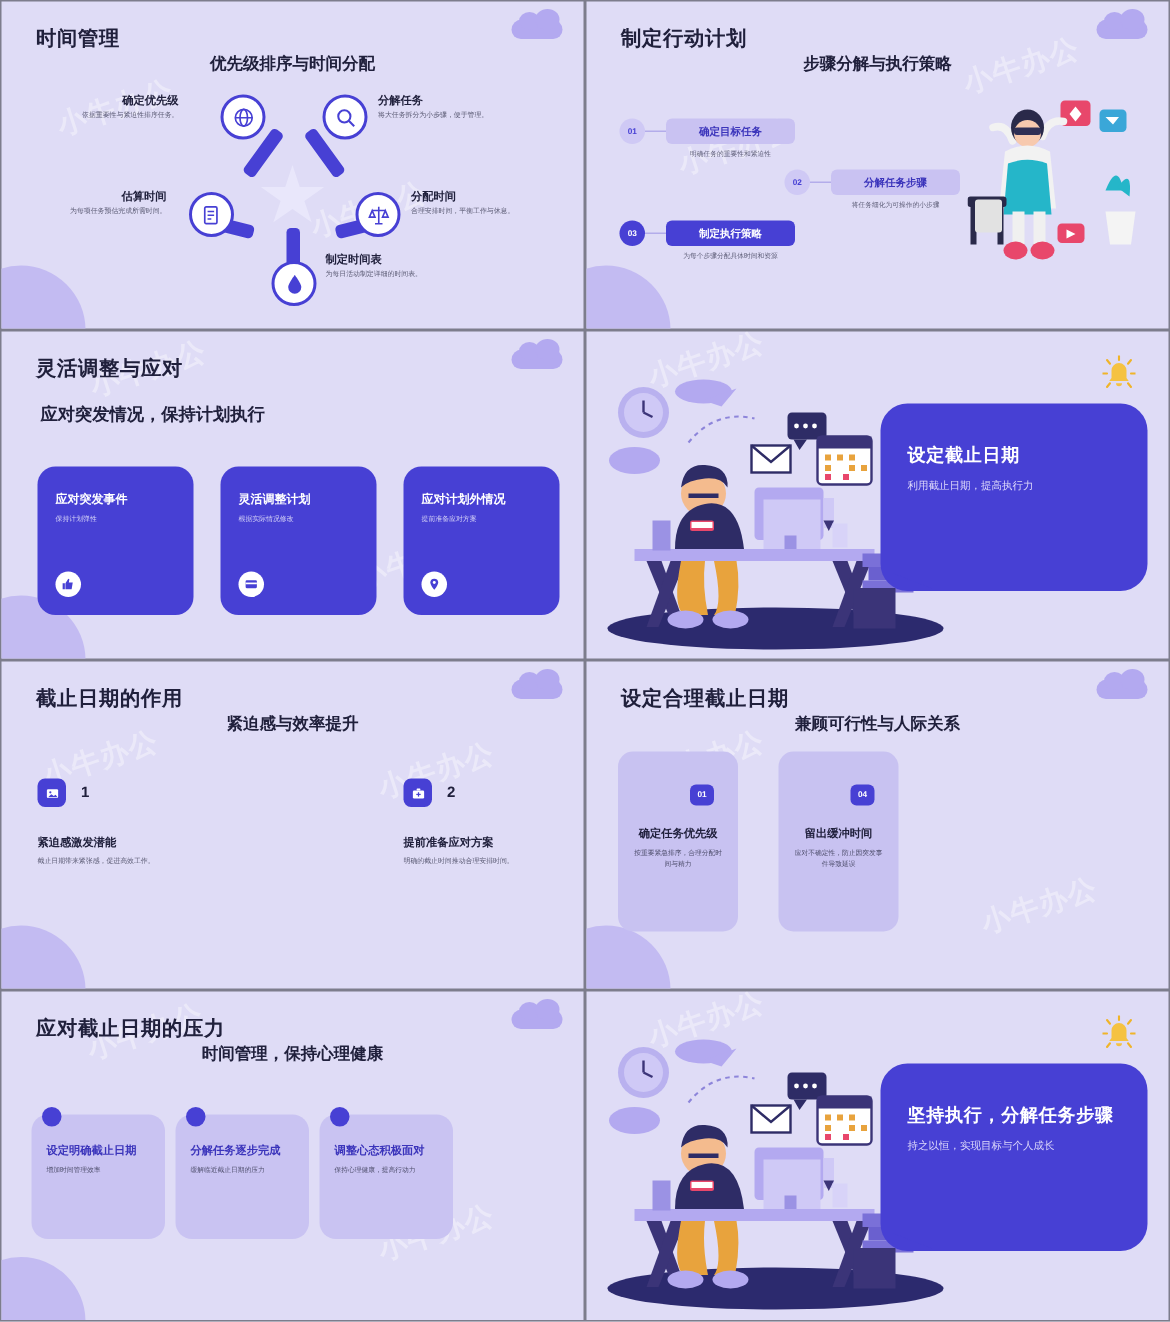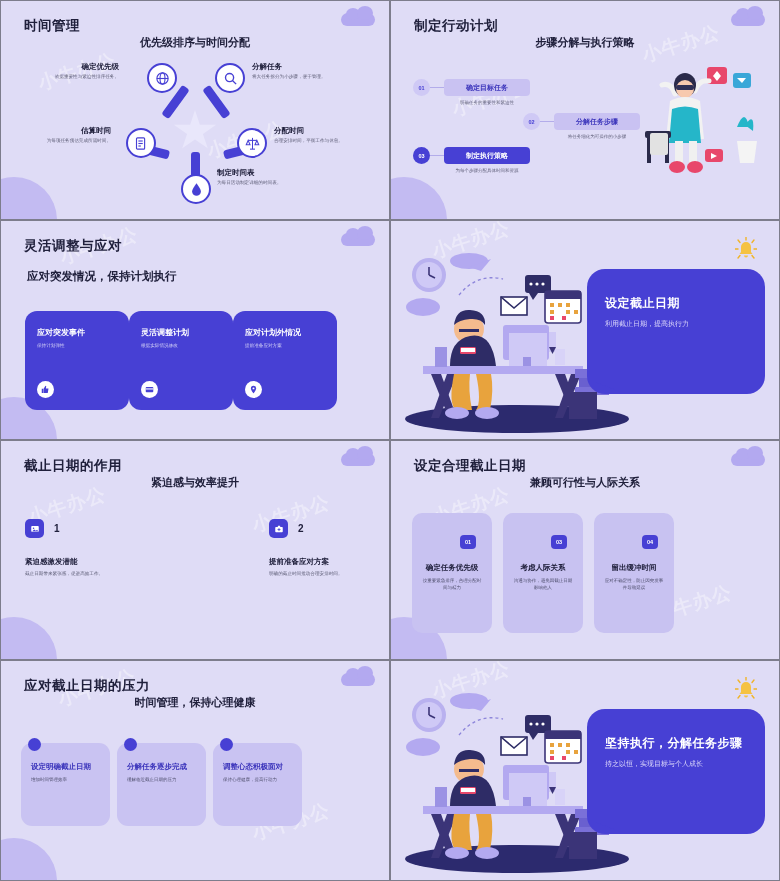--- a/index.html
+++ b/index.html
@@ -98,21 +98,21 @@
     font-size: 7px; font-weight: 700; padding: 0 8px;
   }
   .step-pill.lt { background: #c9c2f2; color: #3b34bb; }
   .step-pill.dk { background: #4740d4; color: #fff; }
   .step-desc { font-size: 4.5px; color: #5e5e78; margin-top: 4px; text-align: center; }
 
   
   .girl { position: absolute; right: 14px; top: 48px; width: 120px; height: 130px; }
 
   
-  .bigcards { position: absolute; left: 24px; top: 90px; display: flex; }
+  .bigcards { position: absolute; left: 24px; top: 90px; display: flex; gap: 18px; }
   .bigcard {
     width: 104px; height: 99px; border-radius: 12px;
     background: #4740d4; position: relative; padding: 16px 12px 0 12px;
   }
   .bigcard .t { font-size: 8px; font-weight: 700; color: #fff; }
   .bigcard .d { font-size: 4.6px; color: #d6d3f7; margin-top: 5px; }
   .bigcard .ic {
     position: absolute; left: 12px; bottom: 12px;
     width: 17px; height: 17px; border-radius: 50%; background: #fff;
     display: flex; align-items: center; justify-content: center;
@@ -141,21 +141,21 @@
   .n3 .sq {
     width: 19px; height: 19px; border-radius: 5px; background: #4740d4;
     display: flex; align-items: center; justify-content: center;
   }
   .n3 .sq svg { width: 10px; height: 10px; }
   .n3 .num { font-size: 10px; font-weight: 700; color: #20203c; }
   .n3 .t { font-size: 7.5px; font-weight: 700; color: #20203c; margin-top: 19px; }
   .n3 .d { font-size: 4.6px; color: #5b5b74; margin-top: 4px; }
 
   
-  .t4 { position: absolute; left: 21px; top: 72px; display: flex; gap: 11px; }
+  .t4 { position: absolute; left: 21px; top: 60px; display: flex; gap: 27px; }
   .t4 .card {
     width: 80px; height: 120px; border-radius: 10px;
     background: #c8c2f1; position: relative; padding-top: 24px; text-align: center;
   }
   .t4 .badge {
     position: absolute; right: 16px; top: 22px;
     width: 16px; height: 14px; border-radius: 4px; background: #4740d4;
     color: #fff; font-size: 5.5px; font-weight: 700;
     display: flex; align-items: center; justify-content: center;
   }
@@ -492,25 +492,20 @@
     <div class="s-title">设定合理截止日期</div>
     <div class="s-sub">兼顾可行性与人际关系</div>
 
     <div class="t4">
       <div class="card">
         <div class="badge">01</div>
         <div class="t">确定任务优先级</div>
         <div class="d">按重要紧急排序，合理分配时间与精力</div>
       </div>
       <div class="card">
-        <div class="badge">03</div>
-        <div class="t">考虑人际关系</div>
-        <div class="d">沟通与协作，避免因截止日期影响他人</div>
-      </div>
-      <div class="card">
         <div class="badge">04</div>
         <div class="t">留出缓冲时间</div>
         <div class="d">应对不确定性，防止因突发事件导致延误</div>
       </div>
     </div>
   </div>
 
   <div class="slide">
     <div class="cloud-tr"></div>
     <div class="blob-bl"></div>

